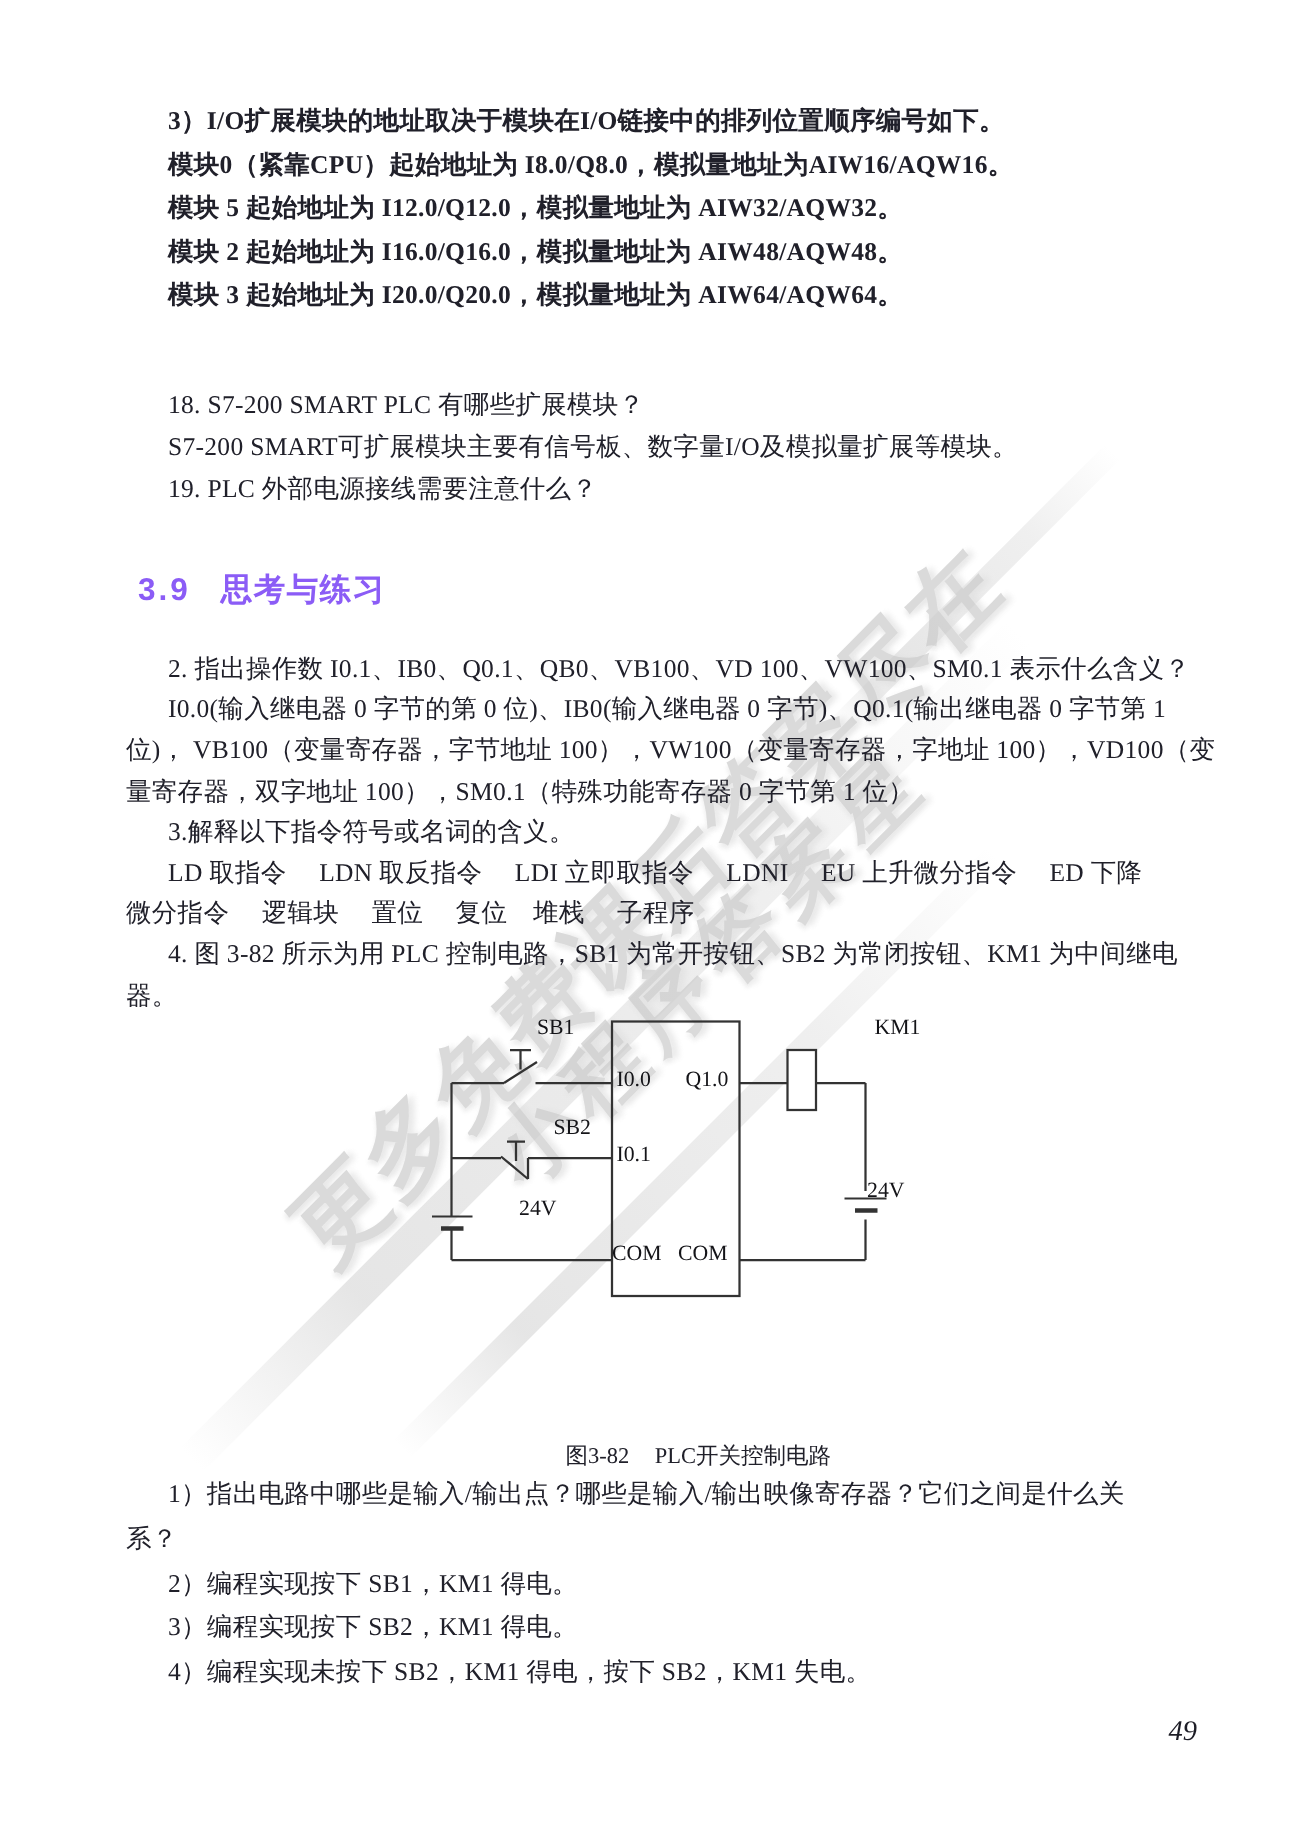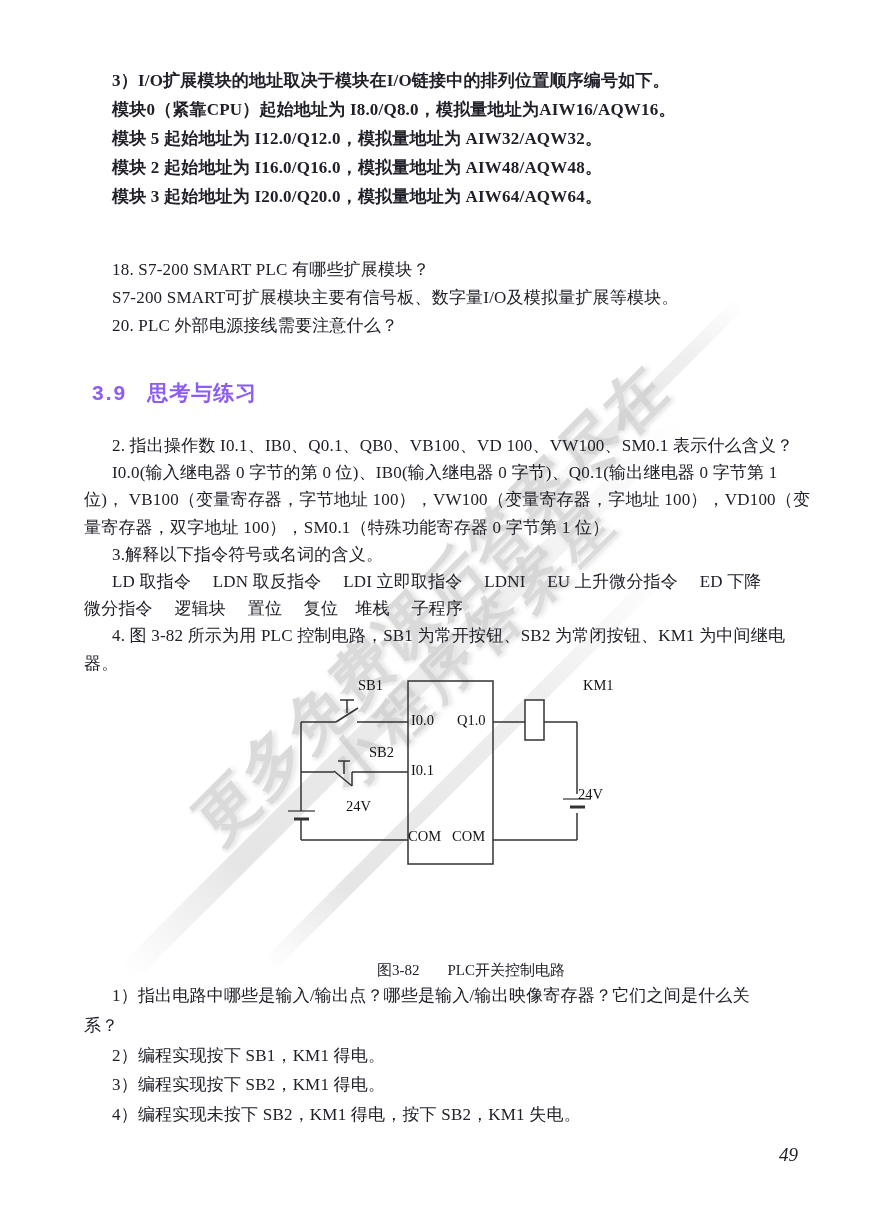--- a/index.html
+++ b/index.html
@@ -72,21 +72,21 @@
   #lbl-i00{left:411px;top:52px;}
   #lbl-i01{left:411px;top:102px;}
   #lbl-com-left{left:408px;top:168px;}
   #lbl-q10{left:457px;top:52px;}
   #lbl-com-right{left:452px;top:168px;}
   
   #figure-caption{
     position:absolute;left:362px;top:944px;z-index:2;
     font-size:15px;color:#20202a;white-space:pre;
   }
-  #figure-caption .cap-label{margin-right:28px;}
+  #figure-caption .cap-label{margin-right:17px;}
   
   #page-number{
     position:absolute;left:779px;top:1144px;z-index:2;
     font-size:19px;font-style:italic;color:#1d1d26;
     font-family:"Liberation Serif","DejaVu Serif",serif;
   }
 </style>
 </head>
 <body>
 
@@ -102,21 +102,21 @@
     <div class="line ind">3）I/O扩展模块的地址取决于模块在I/O链接中的排列位置顺序编号如下。</div>
     <div class="line ind">模块0（紧靠CPU）起始地址为 I8.0/Q8.0，模拟量地址为AIW16/AQW16。</div>
     <div class="line ind">模块 5 起始地址为 I12.0/Q12.0，模拟量地址为 AIW32/AQW32。</div>
     <div class="line ind">模块 2 起始地址为 I16.0/Q16.0，模拟量地址为 AIW48/AQW48。</div>
     <div class="line ind">模块 3 起始地址为 I20.0/Q20.0，模拟量地址为 AIW64/AQW64。</div>
   </div>
 
   <div class="block" id="qa-block">
     <div class="line ind">18. S7-200 SMART PLC 有哪些扩展模块？</div>
     <div class="line ind">S7-200 SMART可扩展模块主要有信号板、数字量I/O及模拟量扩展等模块。</div>
-    <div class="line ind">20. PLC 外部电源接线需要注意什么？</div>
+    <div class="line ind">19. PLC 外部电源接线需要注意什么？</div>
   </div>
 
   <div id="section-heading">
     <span class="sec-num">3.9</span><span>思考与练习</span>
   </div>
 
   <div class="block" id="exercise-block">
     <div class="line ind">2. 指出操作数 I0.1、IB0、Q0.1、QB0、VB100、VD 100、VW100、SM0.1 表示什么含义？</div>
     <div class="line ind">I0.0(输入继电器 0 字节的第 0 位)、IB0(输入继电器 0 字节)、Q0.1(输出继电器 0 字节第 1</div>
     <div class="line">位)， VB100（变量寄存器，字节地址 100），VW100（变量寄存器，字地址 100），VD100（变</div>

